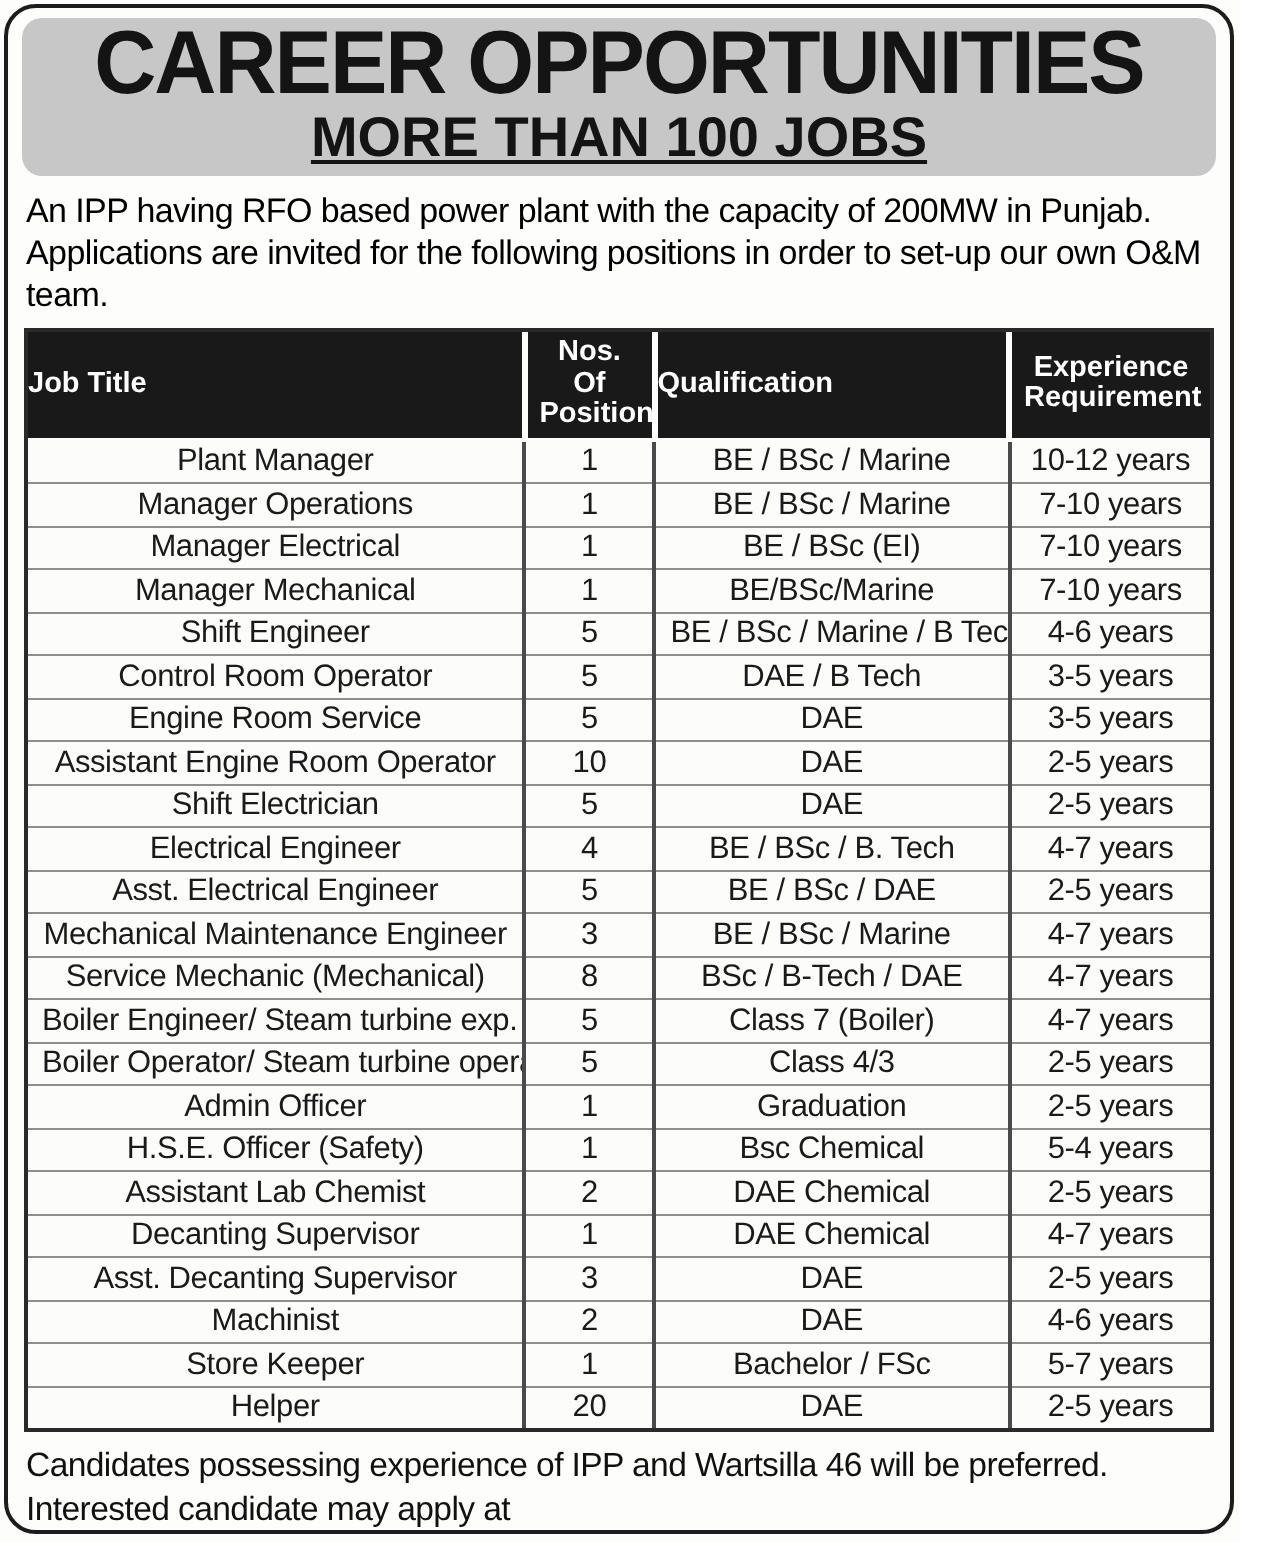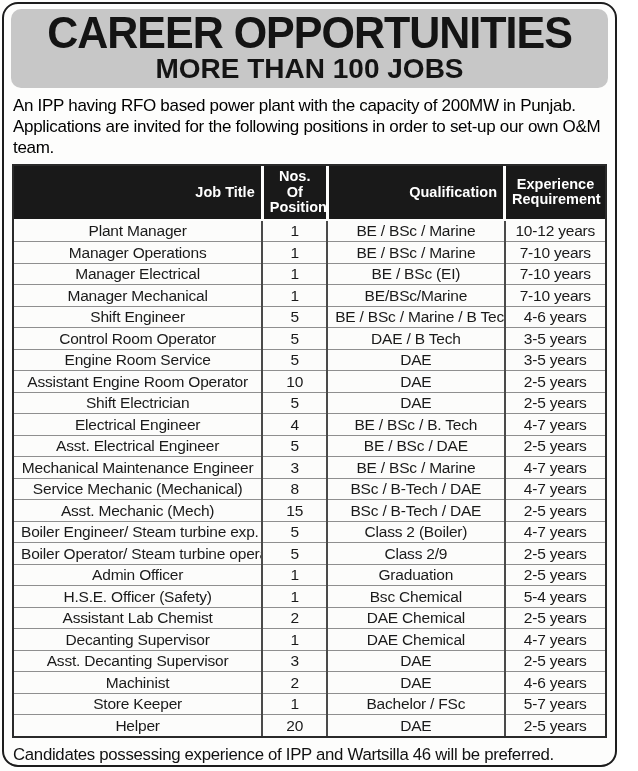--- a/index.html
+++ b/index.html
@@ -38,20 +38,21 @@
     line-height: 45px;
     color: #141414;
     transform: scaleY(1.04);
   }
   .ad-subtitle {
     font-size: 28px;
     font-weight: bold;
     letter-spacing: 0px;
     line-height: 27px;
     color: #141414;
+    text-decoration: underline;
   }
   .intro {
     margin: 0;
     padding: 7px 9px 5px 9px;
     font-size: 17px;
     line-height: 21px;
     letter-spacing: -0.3px;
     color: #000000;
   }
   .table-wrap {
@@ -73,21 +74,21 @@
     font-size: 14.5px;
     font-weight: bold;
     line-height: 15.5px;
     padding: 3px 6px;
     text-align: center;
     vertical-align: middle;
     border-left: 3px solid #fdfdfc;
     border-bottom: 2px solid #fdfdfc;
   }
   thead th:first-child { border-left: none; }
-  thead th.left { text-align: right; padding-left: 12px; }
+  thead th.left { text-align: left; padding-left: 0; }
   tbody td {
     font-size: 15.5px;
     line-height: 17.5px;
     letter-spacing: -0.2px;
     padding: 1.5px 7px;
     text-align: center;
     background: #fcfcfb;
     border-top: 1px solid #8f8f8f;
     border-left: 2px solid #4a4a4a;
     overflow: hidden;
@@ -219,38 +220,32 @@
     <td>4-7 years</td>
   </tr>
 
   <tr>
     <td class="left">Service Mechanic (Mechanical)</td>
     <td>8</td>
     <td class="left">BSc / B-Tech / DAE</td>
     <td>4-7 years</td>
   </tr>
 
-  <tr>
-    <td class="left">Asst. Mechanic (Mech)</td>
-    <td>15</td>
-    <td class="left">BSc / B-Tech / DAE</td>
-    <td>2-5 years</td>
-  </tr>
 
   <tr>
     <td class="left">Boiler Engineer/ Steam turbine exp.</td>
     <td>5</td>
-    <td class="left">Class 2 (Boiler)</td>
+    <td class="left">Class 7 (Boiler)</td>
     <td>4-7 years</td>
   </tr>
 
   <tr>
     <td class="left">Boiler Operator/ Steam turbine operator</td>
     <td>5</td>
-    <td class="left">Class 2/9</td>
+    <td class="left">Class 4/3</td>
     <td>2-5 years</td>
   </tr>
 
   <tr>
     <td class="left">Admin Officer</td>
     <td>1</td>
     <td class="left">Graduation</td>
     <td>2-5 years</td>
   </tr>
 

